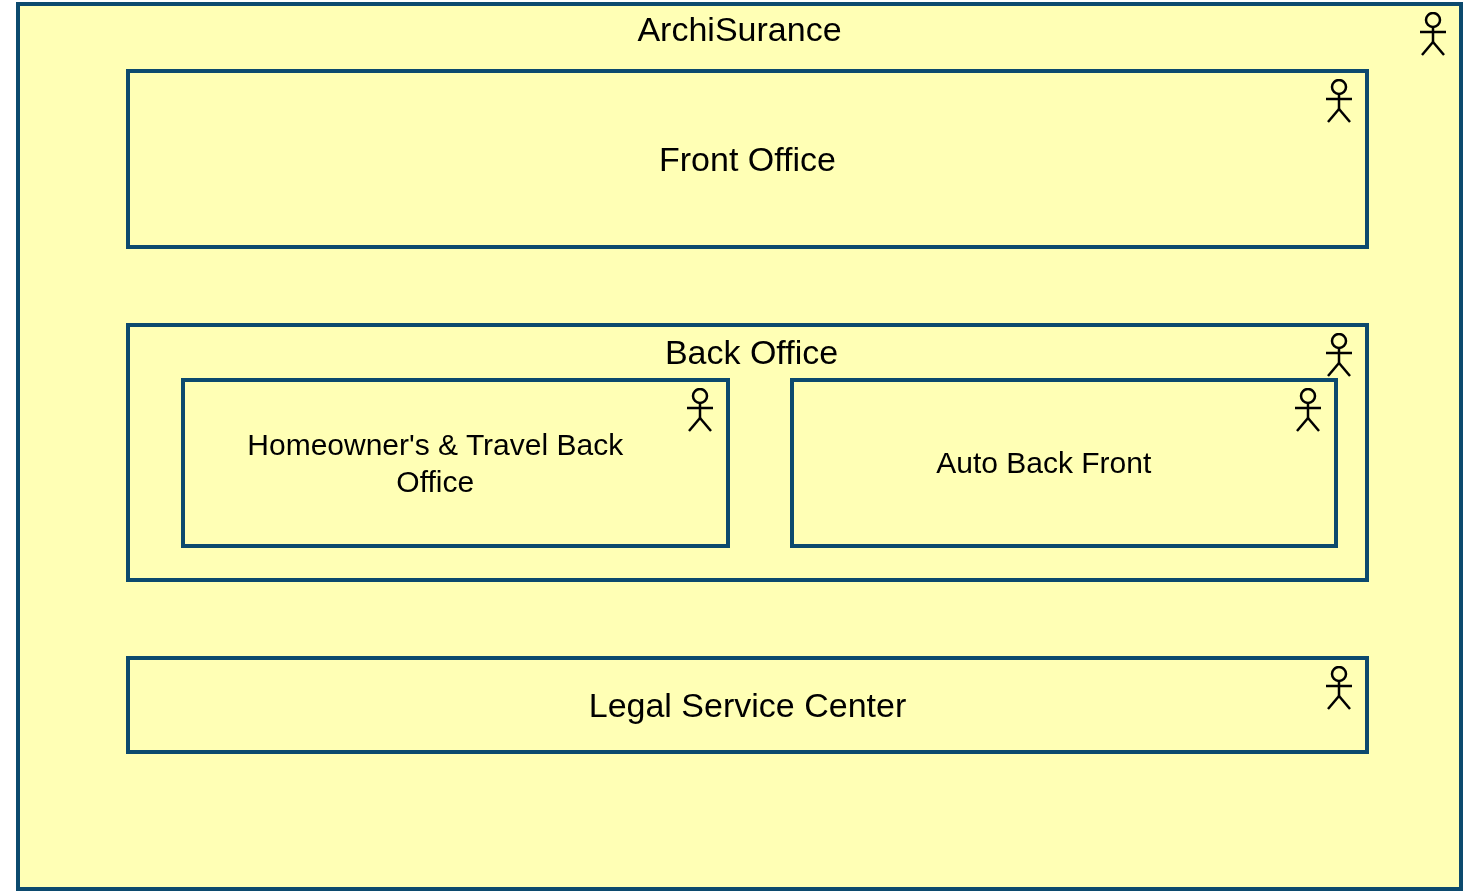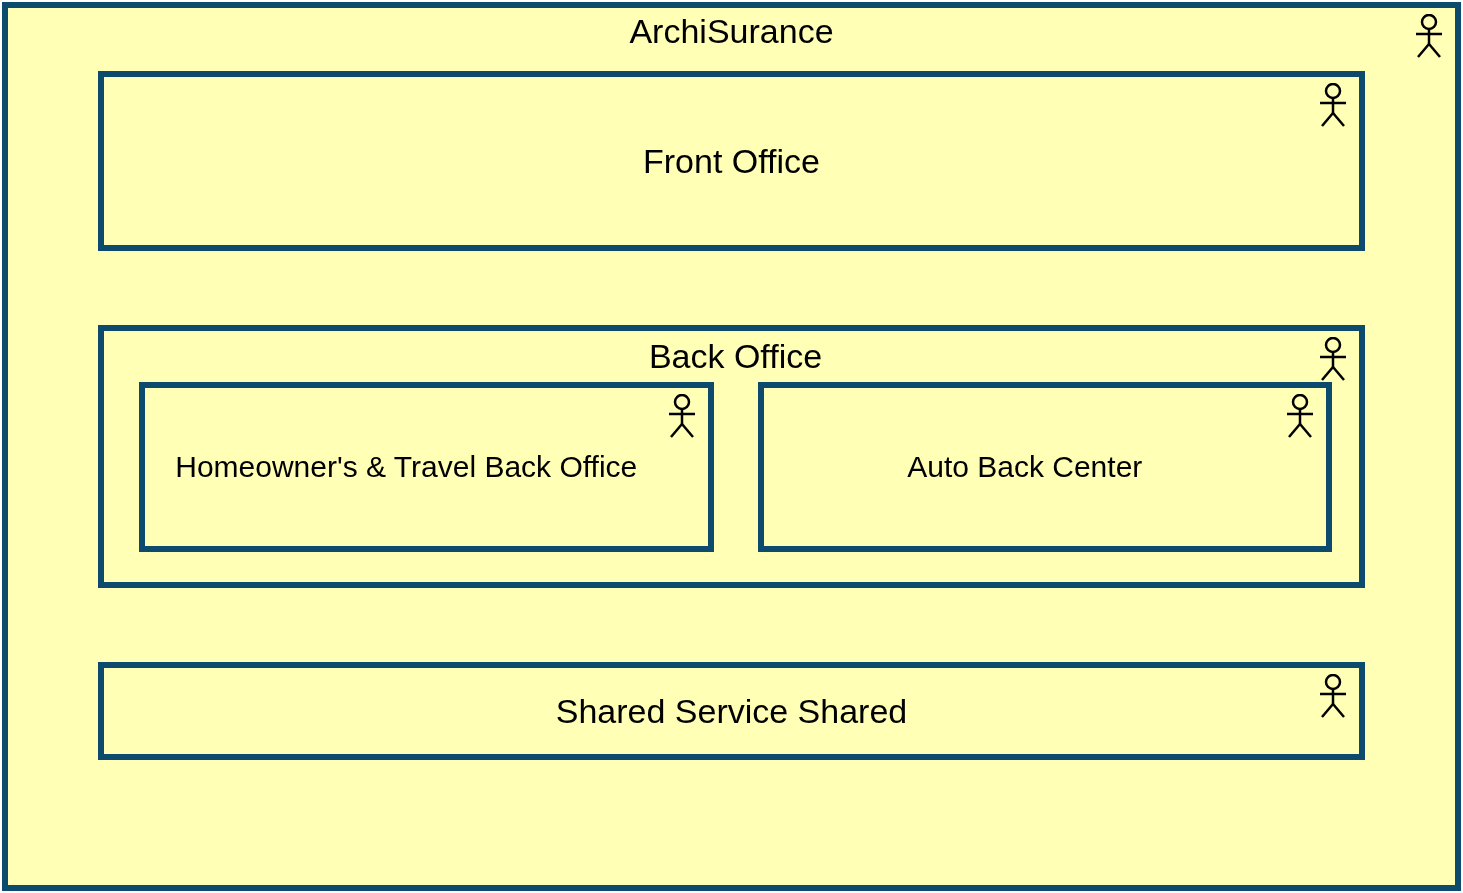--- a/index.html
+++ b/index.html
@@ -12,21 +12,22 @@
       background: #ffffff;
       width: 1463px;
       height: 893px;
       display: flex;
       align-items: center;
       justify-content: center;
     }
     .actor-box {
       position: relative;
       background: #ffffb5;
-      border: 6px solid #0c4a6e;
+      border: 4px solid #0c4a6e;
+      margin-left: 16px;
     }
     .actor-icon {
       position: absolute;
       top: 6px;
       right: 8px;
     }
     .title-top {
       text-align: center;
       font-size: 34px;
       padding-top: 4px;
@@ -144,34 +145,34 @@
         <div class="actor-box child-box">
           <div class="actor-icon">
             <svg width="36" height="44" viewBox="0 0 36 44">
               <circle cx="18" cy="8" r="7" fill="none" stroke="#000" stroke-width="2.5"></circle>
               <line x1="18" y1="15" x2="18" y2="30" stroke="#000" stroke-width="2.5"></line>
               <line x1="5" y1="20" x2="31" y2="20" stroke="#000" stroke-width="2.5"></line>
               <line x1="18" y1="30" x2="7" y2="43" stroke="#000" stroke-width="2.5"></line>
               <line x1="18" y1="30" x2="29" y2="43" stroke="#000" stroke-width="2.5"></line>
             </svg>
           </div>
-          <div class="child-label">Auto Back Center</div>
+          <div class="child-label">Auto Back Front</div>
         </div>
 
 
       </div>
     </div>
 
     <div class="actor-box ssc">
       <div class="actor-icon">
         <svg width="36" height="44" viewBox="0 0 36 44">
           <circle cx="18" cy="8" r="7" fill="none" stroke="#000" stroke-width="2.5"></circle>
           <line x1="18" y1="15" x2="18" y2="30" stroke="#000" stroke-width="2.5"></line>
           <line x1="5" y1="20" x2="31" y2="20" stroke="#000" stroke-width="2.5"></line>
           <line x1="18" y1="30" x2="7" y2="43" stroke="#000" stroke-width="2.5"></line>
           <line x1="18" y1="30" x2="29" y2="43" stroke="#000" stroke-width="2.5"></line>
         </svg>
       </div>
-      <div class="title-center">Shared Service Shared</div>
+      <div class="title-center">Legal Service Center</div>
     </div>
 
   </div>
 </div>
 
 </body></html>

